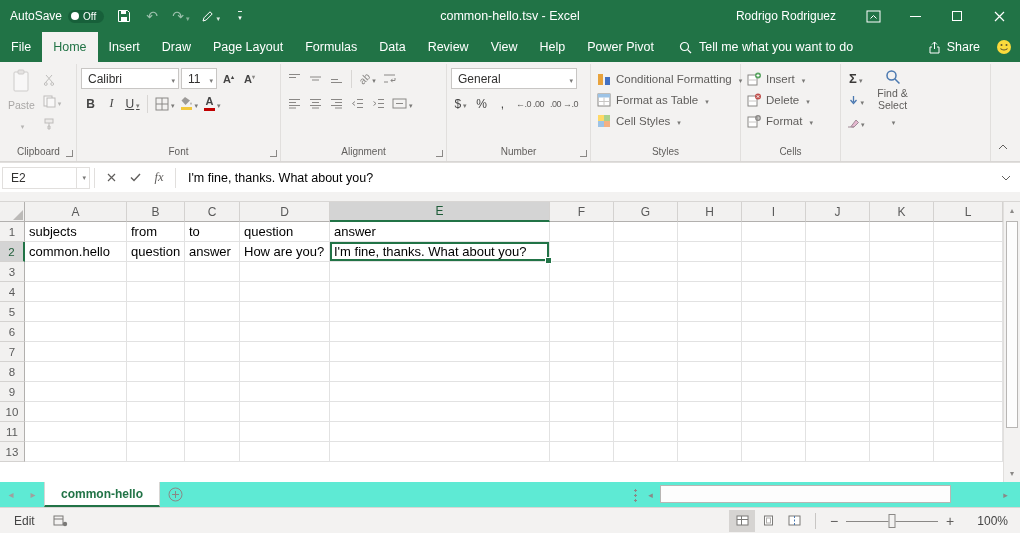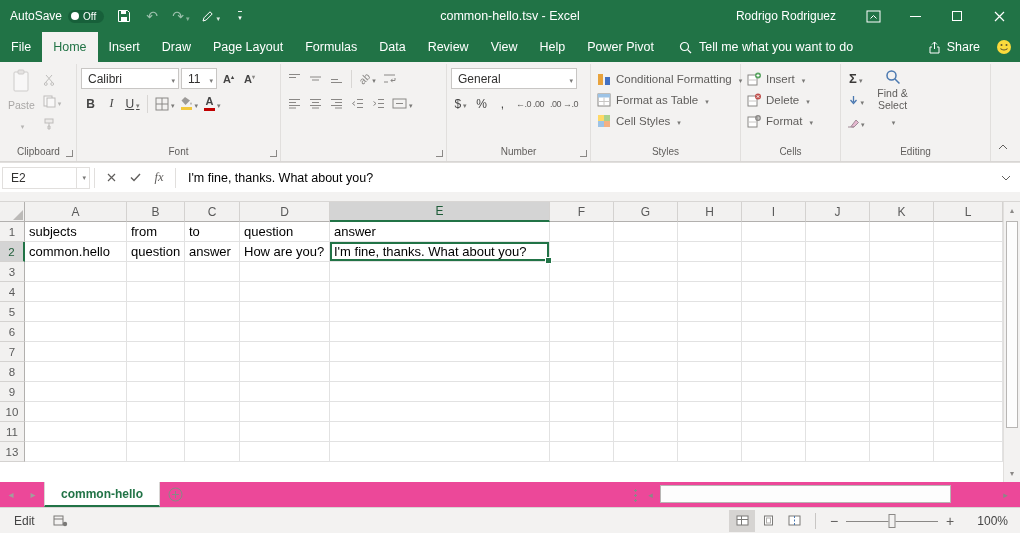--- a/index.html
+++ b/index.html
@@ -95,21 +95,21 @@
 
   
   .vscroll{width:17px;background:#f3f2f1;border-left:1px solid #e1dfdd;display:flex;flex-direction:column;flex:none;}
   .vs-btn{height:17px;display:flex;align-items:center;justify-content:center;color:#8a8886;font-size:8px;flex:none;}
   .c-up::before{content:"▴";} .c-down::before{content:"▾";}
   .c-left::before{content:"◂";} .c-right::before{content:"▸";}
   .vs-track{flex:1;position:relative;}
   .vs-thumb{position:absolute;left:2px;right:2px;top:2px;height:84%;background:#fdfdfd;border:1px solid #b8b6b4;}
 
   
-  .sheetbar{height:25px;background:#ec4899;display:flex;align-items:stretch;flex:none;}
+  .sheetbar{height:25px;background:#5eead4;display:flex;align-items:stretch;flex:none;}
   .navbtn{width:22px;display:flex;align-items:center;justify-content:center;color:#a19f9d;font-size:10px;}
   .sheettabs{display:flex;}
   .sheettab{padding:0 16px;display:flex;align-items:center;background:#fff;color:#217346;font-weight:bold;font-size:12px;border-left:1px solid #d8d6d4;border-right:1px solid #d8d6d4;border-bottom:2px solid #217346;}
   .addsheet{width:30px;display:flex;align-items:center;justify-content:center;}
   .tabsplit{margin-left:auto;width:14px;display:flex;align-items:center;justify-content:center;}
   .c-dots{width:3px;height:14px;background-image:radial-gradient(circle,#8a8886 1px,transparent 1.3px);background-size:3px 5px;}
   .hscroll{width:372px;display:flex;align-items:center;margin-right:6px;}
   .hs-btn{width:17px;height:25px;display:flex;align-items:center;justify-content:center;color:#8a8886;font-size:9px;}
   .hs-track{flex:1;height:25px;position:relative;}
   .hs-thumb{position:absolute;left:1px;top:3px;height:18px;width:86%;background:#fdfdfd;border:1px solid #b8b6b4;}
@@ -471,20 +471,21 @@
                   <g stroke="#8a8886" fill="none">
                     <rect x="1" y="1" width="13" height="9"></rect>
                     <line x1="4" y1="5.5" x2="11" y2="5.5"></line>
                   </g>
                 </svg>
               </span>
               <span class="dd"></span>
             </div>
         </div>
       </div>
+      <div class="rgroup-label">Alignment</div>
       <span class="launcher"></span>
     </div>
 
     <div class="rgroup" style="width:144px">
       <div class="col2">
         <div class="row">
           <div class="combo" style="width:126px">
             <span>General</span>
             <span class="dd"></span>
           </div>
@@ -619,21 +620,20 @@
           <span>
               <svg width="16" height="16" viewBox="0 0 16 16">
                 <circle cx="6.5" cy="6.5" r="4.5" fill="none" stroke="#4a78b0" stroke-width="1.5"></circle>
                 <line x1="10" y1="10" x2="14.5" y2="14.5" stroke="#4a78b0" stroke-width="1.5"></line>
               </svg>
             </span>
           <span class="bigbtn-label" style="width:42px">Find &amp; Select</span>
           <span class="dd"></span>
         </div>
       </div>
-      <div class="rgroup-label">Editing</div>
     </div>
 
     <div class="ribbon-collapse">
       <span>
           <svg width="10" height="6" viewBox="0 0 10 6">
             <path d="M1 5 L5 1 L9 5" stroke="#605e5c" fill="none"></path>
           </svg>
         </span>
     </div>
   </div>

